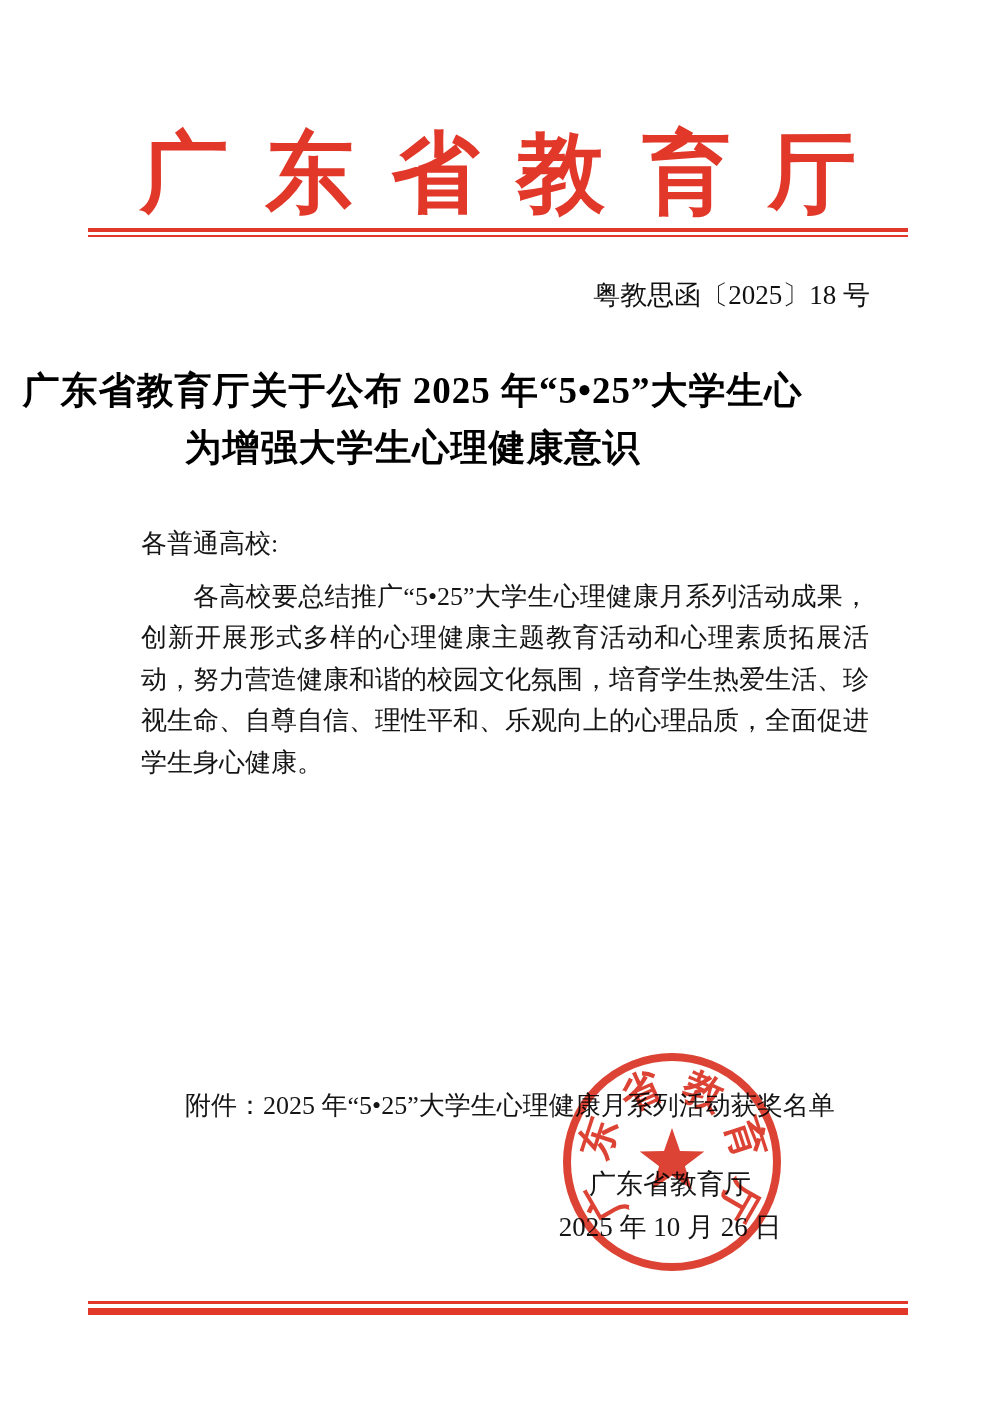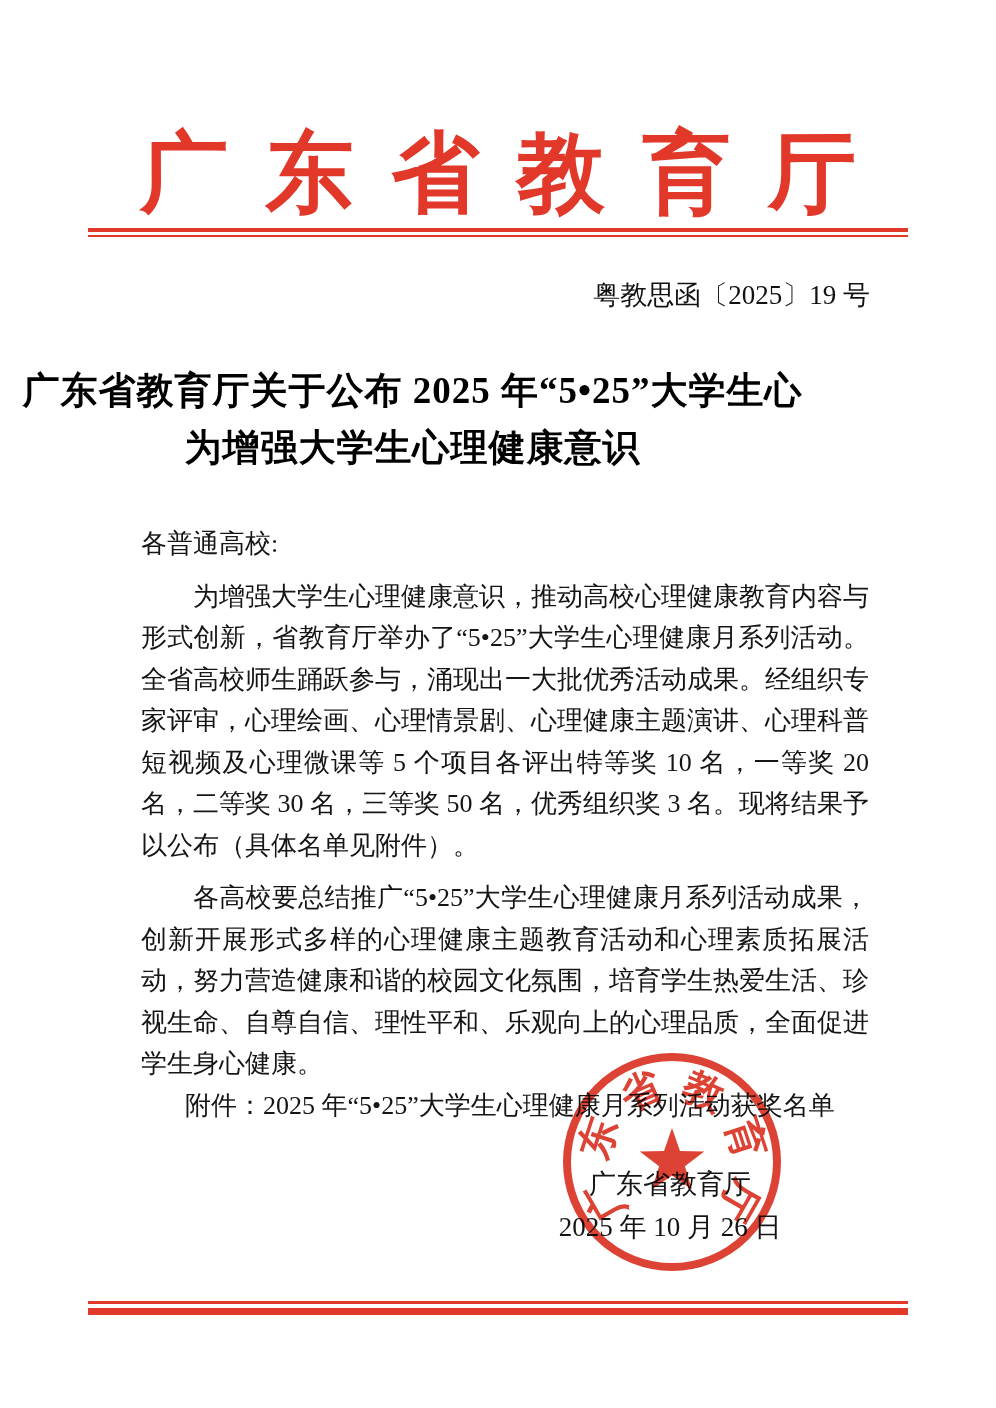--- a/index.html
+++ b/index.html
@@ -88,30 +88,29 @@
     <span>教</span>
     <span>育</span>
     <span>厅</span>
   </div>
 
   <div class="rule rule-top">
     <div class="thick"></div>
     <div class="thin"></div>
   </div>
 
-  <div class="doc-number">粤教思函〔2025〕19 号</div>
+  <div class="doc-number">粤教思函〔2025〕18 号</div>
 
   <div class="doc-title">
     <div>广东省教育厅关于公布 2025 年“5•25”大学生心</div>
     <div>为增强大学生心理健康意识</div>
   </div>
 
   <div class="doc-body">
     <p class="salutation">各普通高校:</p>
-    <p>为增强大学生心理健康意识，推动高校心理健康教育内容与形式创新，省教育厅举办了“5•25”大学生心理健康月系列活动。全省高校师生踊跃参与，涌现出一大批优秀活动成果。经组织专家评审，心理绘画、心理情景剧、心理健康主题演讲、心理科普短视频及心理微课等 5 个项目各评出特等奖 10 名，一等奖 20 名，二等奖 30 名，三等奖 50 名，优秀组织奖 3 名。现将结果予以公布（具体名单见附件）。</p>
     <p>各高校要总结推广“5•25”大学生心理健康月系列活动成果，创新开展形式多样的心理健康主题教育活动和心理素质拓展活动，努力营造健康和谐的校园文化氛围，培育学生热爱生活、珍视生命、自尊自信、理性平和、乐观向上的心理品质，全面促进学生身心健康。</p>
   </div>
 
   <div class="attachment">附件：2025 年“5•25”大学生心理健康月系列活动获奖名单</div>
 
   <div class="signature">
     <div>广东省教育厅</div>
     <div>2025 年 10 月 26 日</div>
   </div>
 

